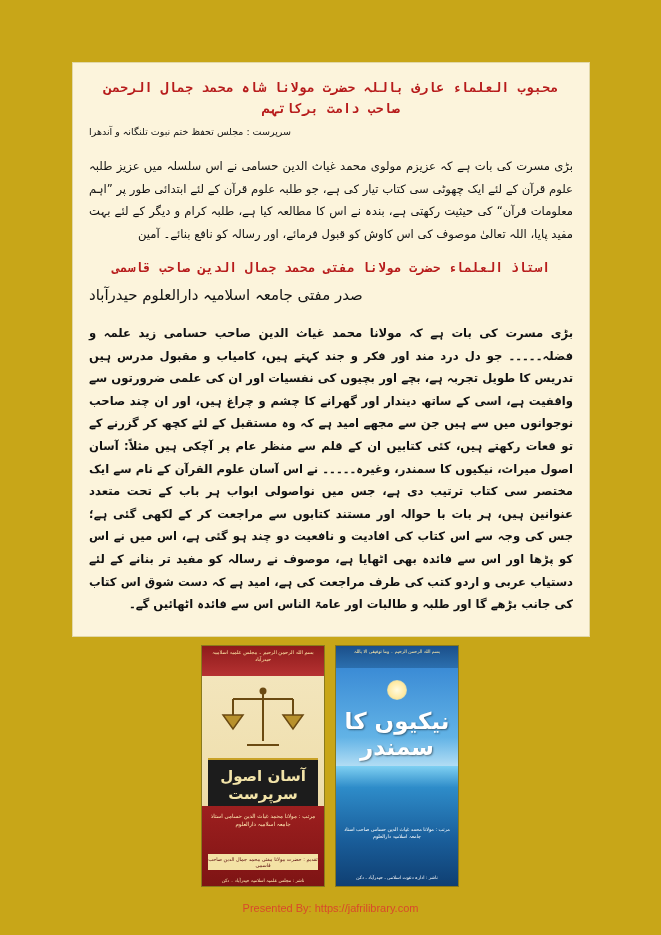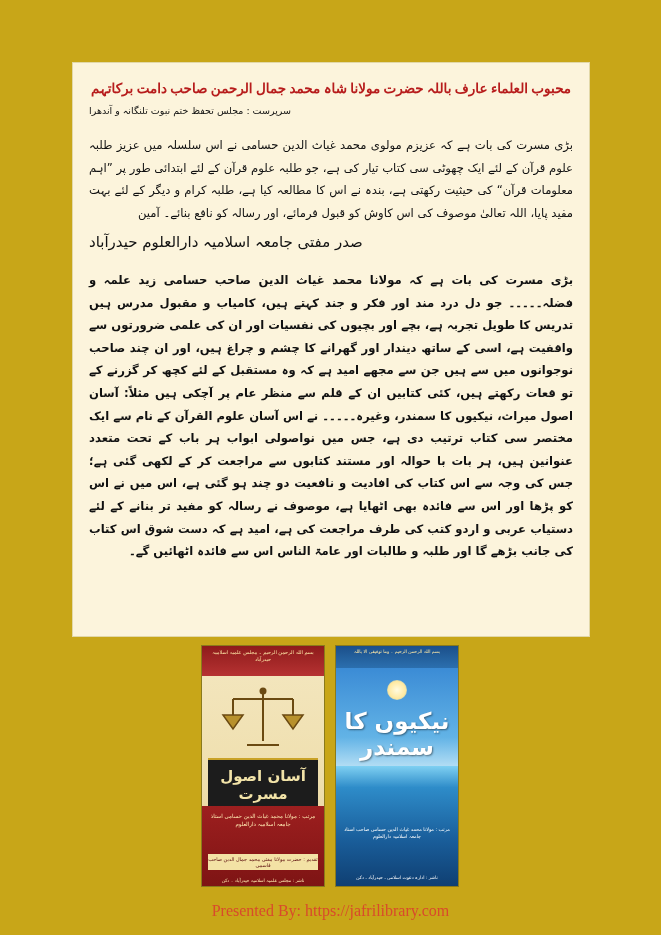--- a/index.html
+++ b/index.html
@@ -33,21 +33,21 @@
     direction: rtl;
     text-align: justify;
   }
   .heading-red {
     color: #B71C1C;
     font-weight: bold;
     text-align: center;
     font-size: 13.5px;
     line-height: 1.55;
     margin: 2px 0 4px 0;
-    font-family: Liberation Serif, serif;
+    font-family: Liberation Mono, monospace;
   }
   .subheading {
     color: #111;
     text-align: left;
     font-size: 9.5px;
     line-height: 1.5;
     margin: 0 0 8px 0;
   }
   .body-text {
     color: #111;
@@ -185,36 +185,37 @@
     direction: rtl; line-height: 1.5;
   }
 
   
   .footer {
     position: absolute;
     left: 0; right: 0;
     top: 902px;
     text-align: center;
     color: #D94A2B;
-    font-size: 16px;
-    font-family: Liberation Serif, serif;
+    font-size: 11px;
+    font-family: Liberation Sans, sans-serif;
   }
 </style>
 </head>
 <body>
 
 <div class="page">
 
   <div class="panel">
 
     <div class="heading-red">محبوب العلماء عارف باللہ حضرت مولانا شاہ محمد جمال الرحمن صاحب دامت برکاتہم</div>
     <div class="subheading">سرپرست : مجلس تحفظ ختم نبوت تلنگانہ و آندھرا</div>
 
     <div class="body-text">بڑی مسرت کی بات ہے کہ عزیزم مولوی محمد غیاث الدین حسامی نے اس سلسلہ میں عزیز طلبہ علوم قرآن کے لئے ایک چھوٹی سی کتاب تیار کی ہے، جو طلبہ علوم قرآن کے لئے ابتدائی طور پر ”اہم معلومات قرآن“ کی حیثیت رکھتی ہے، بندہ نے اس کا مطالعہ کیا ہے، طلبہ کرام و دیگر کے لئے بہت مفید پایا، اللہ تعالیٰ موصوف کی اس کاوش کو قبول فرمائے، اور رسالہ کو نافع بنائے۔ آمین</div>
 
+    <div class="heading-red second">استاذ العلماء حضرت مولانا مفتی محمد جمال الدین صاحب قاسمی</div>
     <div class="subheading second">صدر مفتی جامعہ اسلامیہ دارالعلوم حیدرآباد</div>
 
     <div class="body-text last-center">بڑی مسرت کی بات ہے کہ مولانا محمد غیاث الدین صاحب حسامی زید علمہ و فضلہ۔۔۔۔۔ جو دل درد مند اور فکر و جند کہتے ہیں، کامیاب و مقبول مدرس ہیں تدریس کا طویل تجربہ ہے، بچے اور بچیوں کی نفسیات اور ان کی علمی ضرورتوں سے واقفیت ہے، اسی کے ساتھ دیندار اور گھرانے کا چشم و چراغ ہیں، اور ان چند صاحب نوجوانوں میں سے ہیں جن سے مجھے امید ہے کہ وہ مستقبل کے لئے کچھ کر گزرنے کے تو قعات رکھتے ہیں، کئی کتابیں ان کے قلم سے منظر عام پر آچکی ہیں مثلاً: آسان اصول میراث، نیکیوں کا سمندر، وغیرہ۔۔۔۔۔ نے اس آسان علوم القرآن کے نام سے ایک مختصر سی کتاب ترتیب دی ہے، جس میں نواصولی ابواب ہر باب کے تحت متعدد عنوانین ہیں، ہر بات با حوالہ اور مستند کتابوں سے مراجعت کر کے لکھی گئی ہے؛ جس کی وجہ سے اس کتاب کی افادیت و نافعیت دو چند ہو گئی ہے، اس میں نے اس کو پڑھا اور اس سے فائدہ بھی اٹھایا ہے، موصوف نے رسالہ کو مفید تر بنانے کے لئے دستیاب عربی و اردو کتب کی طرف مراجعت کی ہے، امید ہے کہ دست شوق اس کتاب کی جانب بڑھے گا اور طلبہ و طالبات اور عامۃ الناس اس سے فائدہ اٹھائیں گے۔</div>
 
   </div>
 
   <div class="covers">
 
     <div class="cover cover1">
       <div class="c1-topbar">بسم اللہ الرحمن الرحیم ۔ مجلس علمیہ اسلامیہ حیدرآباد</div>
@@ -225,21 +226,21 @@
             <line x1="12" y1="14" x2="72" y2="14"></line>
             <line x1="12" y1="14" x2="12" y2="30"></line>
             <line x1="72" y1="14" x2="72" y2="30"></line>
             <line x1="26" y1="60" x2="58" y2="60"></line>
           </g>
           <circle cx="42" cy="6" r="3.5" fill="#6b4a12"></circle>
           <path d="M2 30 L22 30 L12 44 Z" fill="#b8912c" stroke="#6b4a12" stroke-width="1.5"></path>
           <path d="M62 30 L82 30 L72 44 Z" fill="#b8912c" stroke="#6b4a12" stroke-width="1.5"></path>
         </svg>
       </div>
-      <div class="c1-title">آسان اصول مسرت</div>
+      <div class="c1-title">آسان اصول سرپرست</div>
       <div class="c1-red">مرتب : مولانا محمد غیاث الدین حسامی
 استاذ جامعہ اسلامیہ دارالعلوم</div>
       <div class="c1-strip">تقدیم : حضرت مولانا مفتی محمد جمال الدین صاحب قاسمی</div>
       <div class="c1-foot">ناشر : مجلس علمیہ اسلامیہ حیدرآباد ۔ دکن</div>
     </div>
 
     <div class="cover cover2">
       <div class="c2-sun"></div>
       <div class="c2-topbar">بسم اللہ الرحمن الرحیم ۔ وما توفیقی الا باللہ</div>
       <div class="c2-title">نیکیوں کا سمندر</div>

